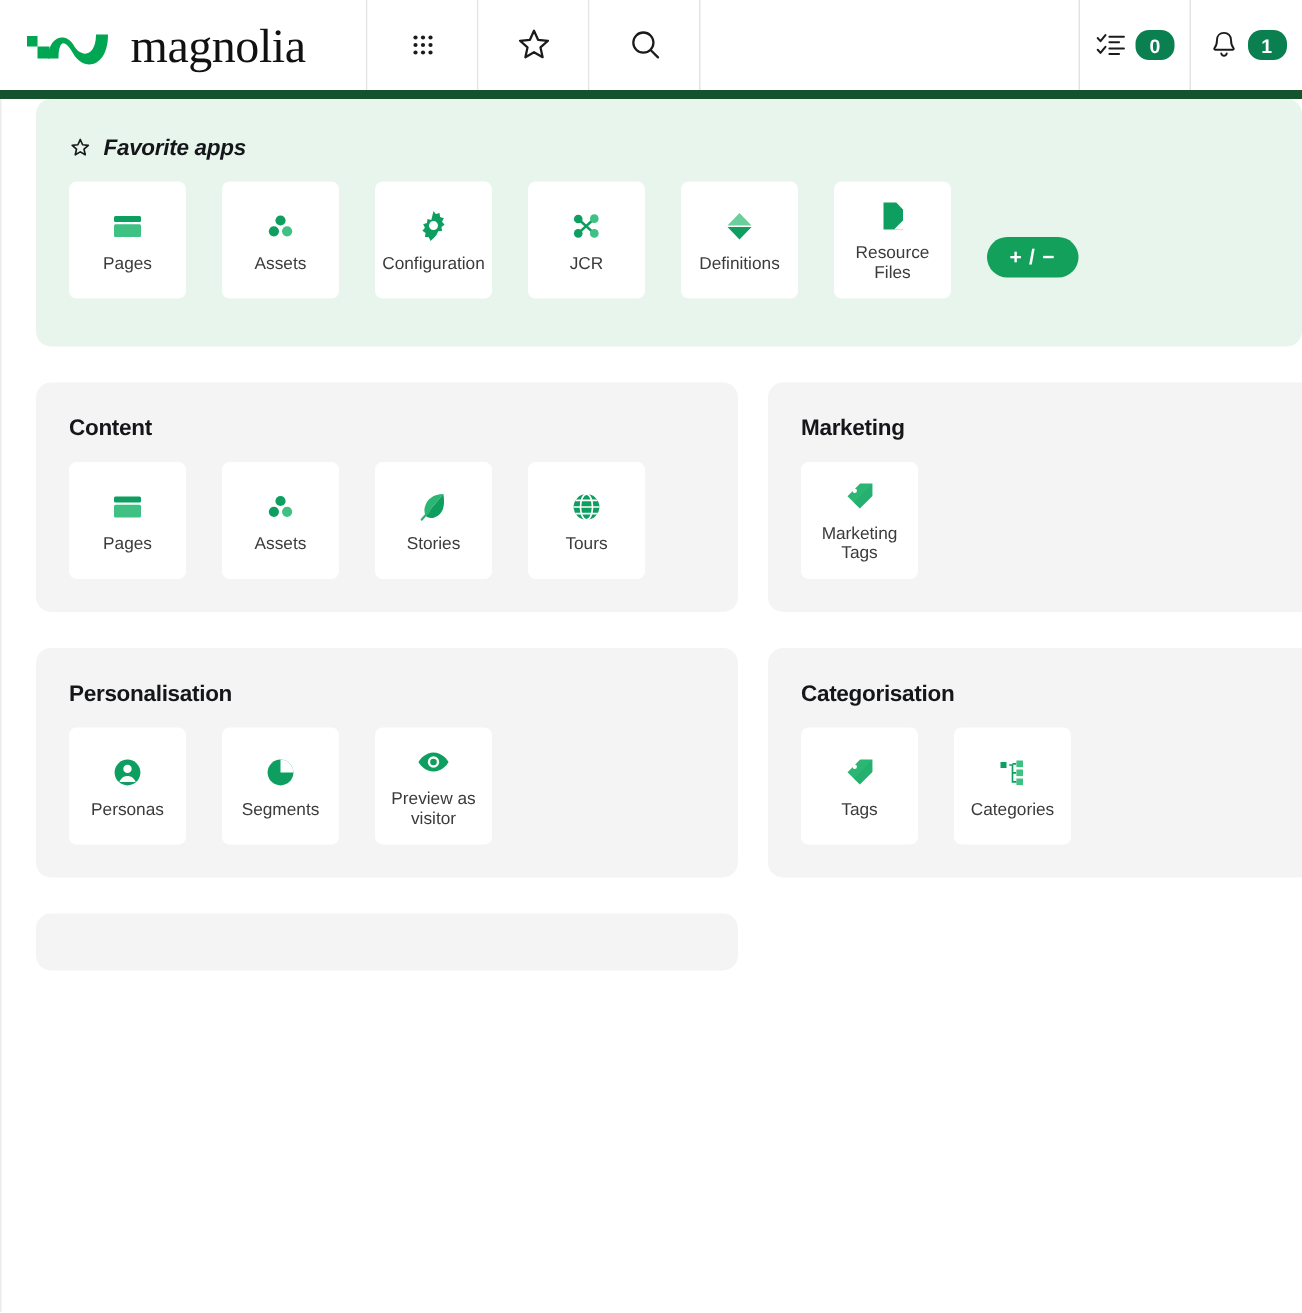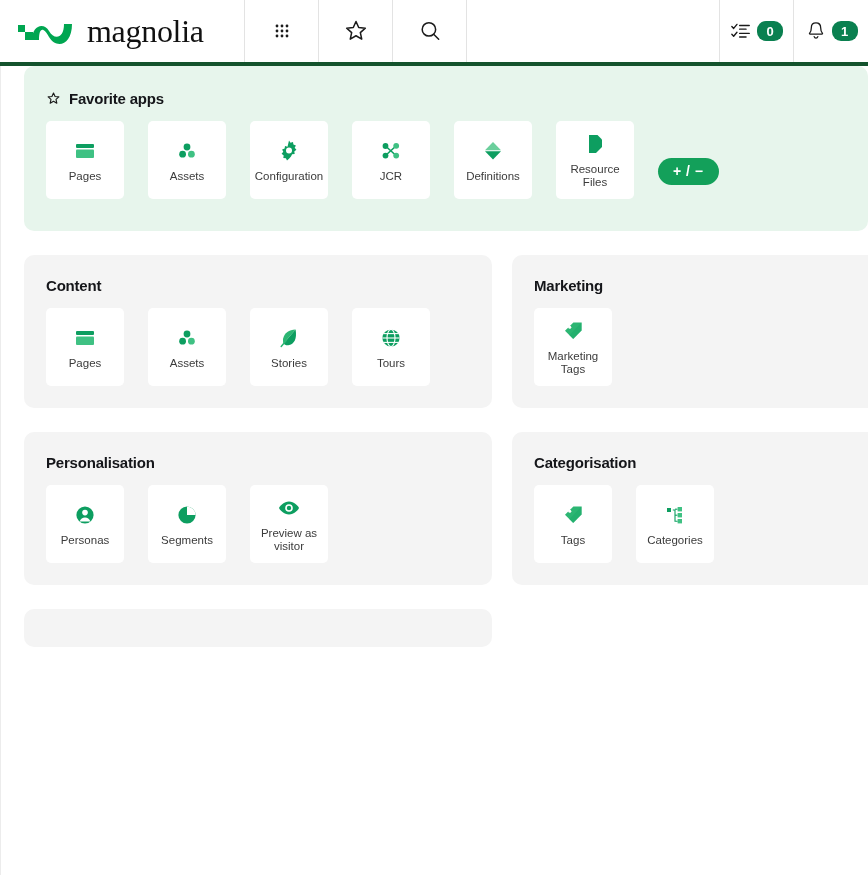--- a/index.html
+++ b/index.html
@@ -8,21 +8,21 @@
     background: #ffffff;
     font-family: "Liberation Sans", sans-serif;
     overflow: hidden;
   }
   body { position: relative; }
 
   
   .header {
     height: 66px;
     background: #ffffff;
-    border-bottom: 4px solid #14532d;
+    border-bottom: 6px solid #14532d;
     display: flex;
     align-items: stretch;
     position: relative;
   }
   .logo-cell {
     width: 245px;
     display: flex;
     align-items: center;
     padding-left: 18px;
     border-right: 1px solid #e3e3e3;
@@ -98,21 +98,21 @@
   .panel-title {
     font-size: 15px;
     font-weight: bold;
     color: #15161a;
     letter-spacing: -0.2px;
     margin: 6px 0 14px 0;
     display: flex;
     align-items: center;
     gap: 8px;
   }
-  .panel-title-fav { margin-top: 8px; }
+  .panel-title-fav { margin-top: 8px; font-style: italic; }
 
   .tiles { display: flex; flex-wrap: wrap; align-items: flex-end; }
 
   .tile {
     width: 78px;
     height: 78px;
     background: #ffffff;
     border-radius: 5px;
     margin-right: 24px;
     display: flex;

